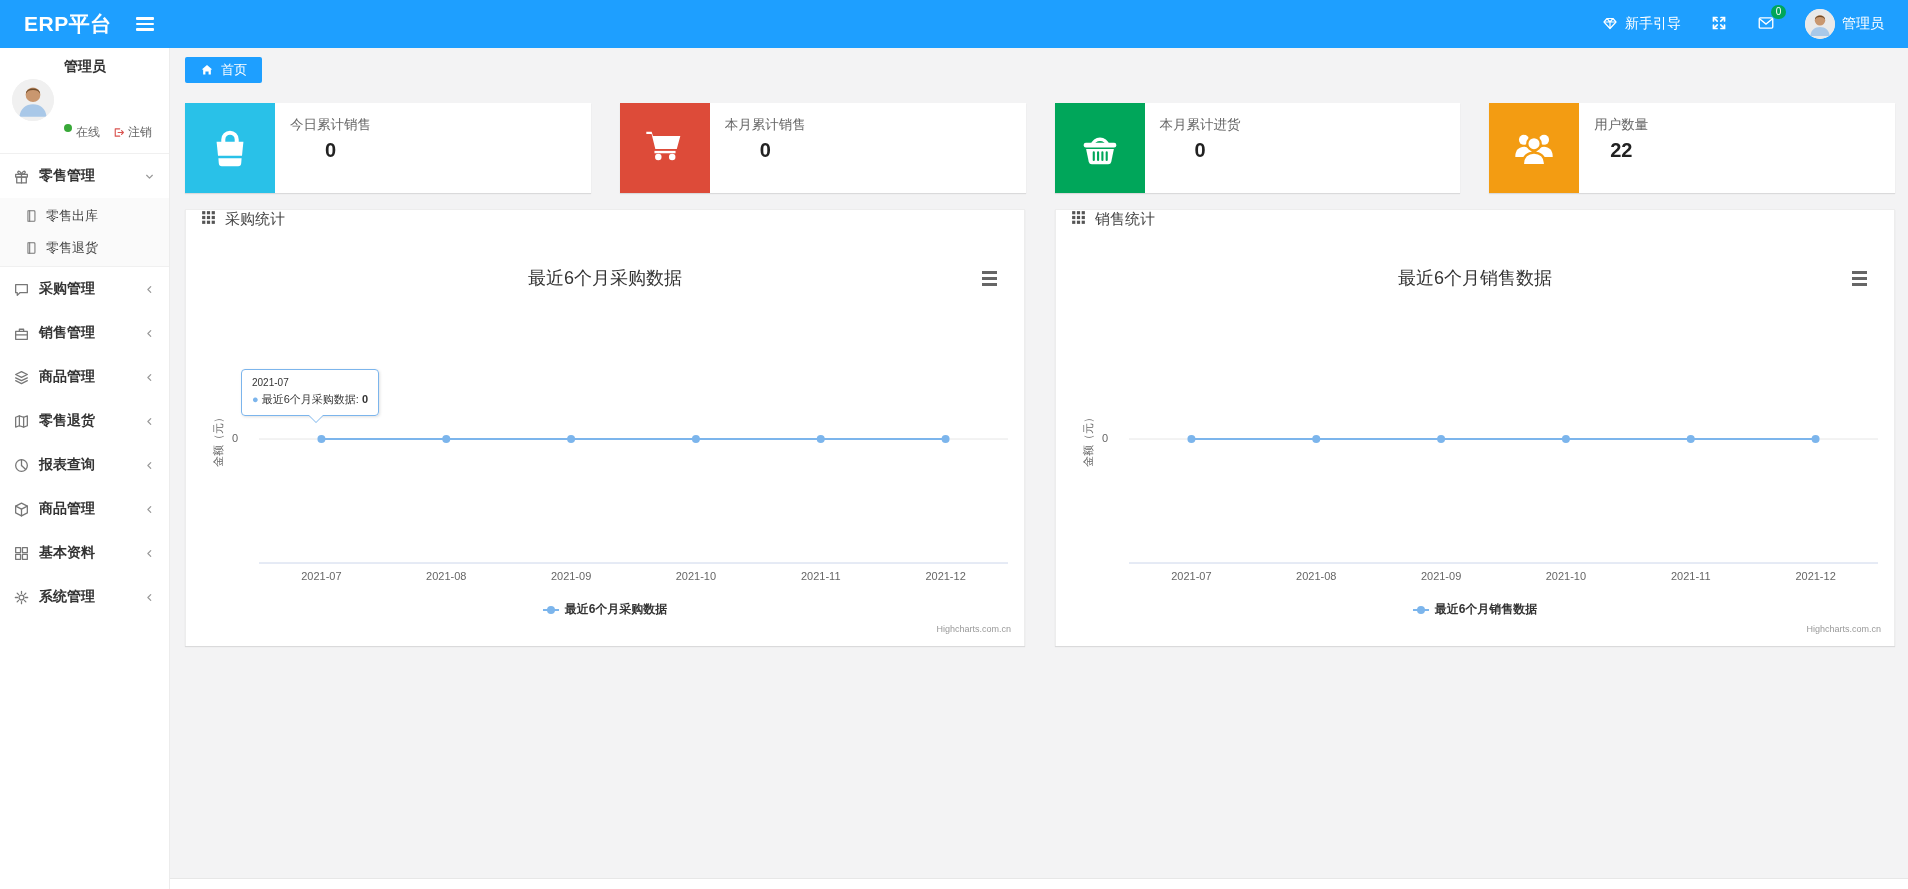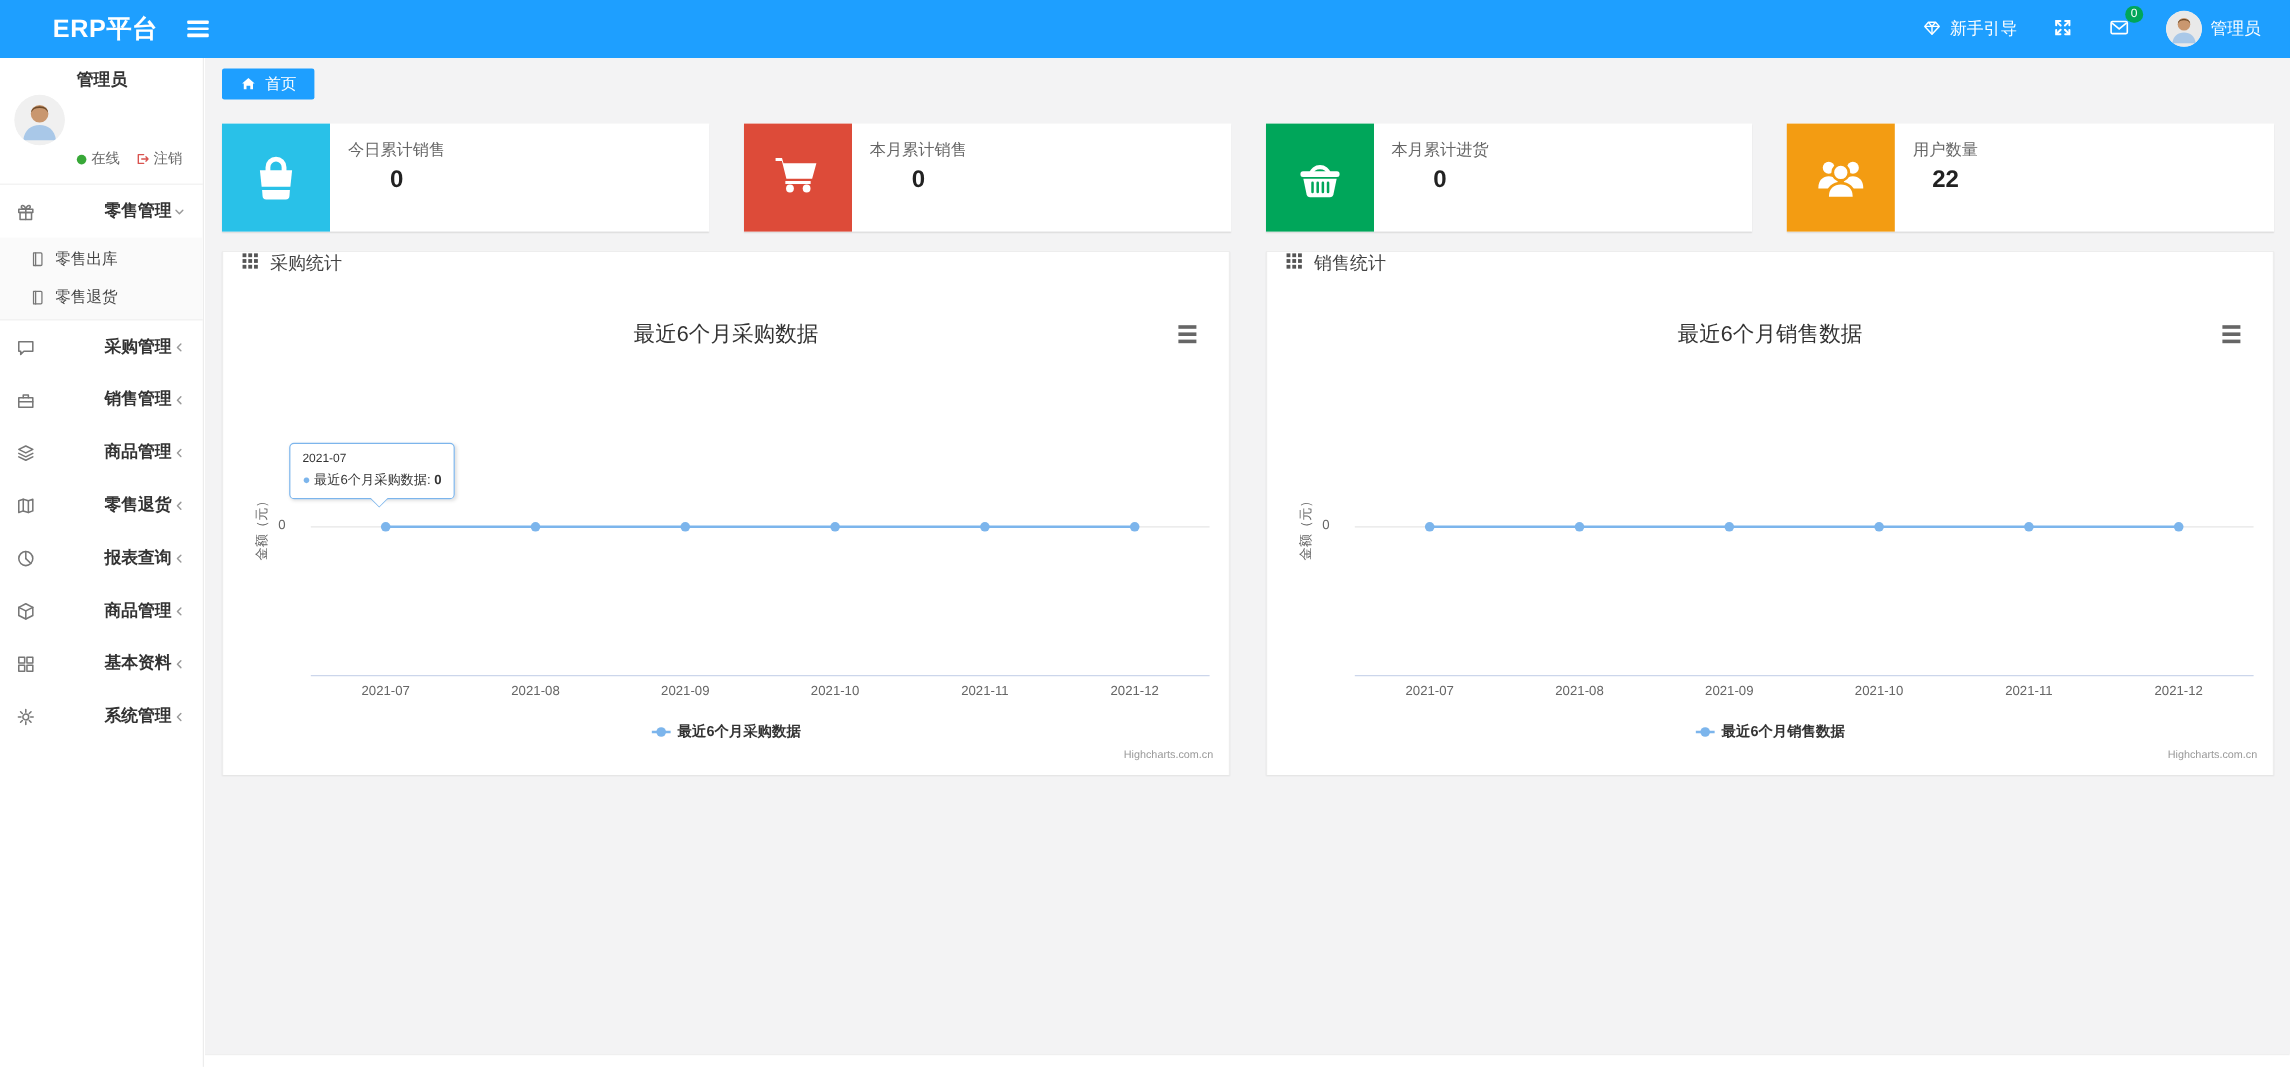--- a/index.html
+++ b/index.html
@@ -2,43 +2,43 @@
 <html><head>
 <meta charset="utf-8">
 <style>
   * { box-sizing: border-box; }
   html,body { margin:0; padding:0; width:1908px; height:889px; overflow:hidden;
     font-family:"Liberation Sans","DejaVu Sans",sans-serif; background:#f3f3f4; }
 
   
   .navbar { position:fixed; top:0; left:0; right:0; height:48px; background:#1E9FFF;
     display:flex; align-items:center; color:#fff; z-index:50; }
-  .brand { font-size:21px; font-weight:bold; padding:0 18px 0 44px; letter-spacing:.5px; cursor:pointer; }
+  .brand { font-size:21px; font-weight:bold; padding:0 18px 0 24px; letter-spacing:.5px; cursor:pointer; }
   .burger { display:flex; flex-direction:column; gap:3px; cursor:pointer; padding:6px; }
   .burger span { width:18px; height:2.5px; background:#fff; border-radius:1px; }
   .nav-right { margin-left:auto; display:flex; align-items:center; gap:30px; padding-right:24px; font-size:14px; }
   .nav-item { display:flex; align-items:center; gap:7px; cursor:pointer; position:relative; }
   .badge { position:absolute; top:-9px; right:-11px; background:#00a65a; color:#fff; font-size:10px;
     line-height:14px; min-width:15px; text-align:center; border-radius:8px; padding:0 3px; }
   .avatar-sm { width:30px; height:30px; border-radius:50%; overflow:hidden; background:#f4f4f4; }
 
   
   .sidebar { position:fixed; top:48px; left:0; bottom:0; width:170px; background:#fff;
     border-right:1px solid #ececec; z-index:40; }
   .user-panel { display:flex; align-items:center; gap:10px; padding:10px 12px 12px 12px; }
   .avatar-lg { width:42px; height:42px; border-radius:50%; overflow:hidden; background:#f0f0f0; flex:none; }
   .user-name { font-size:14px; color:#333; font-weight:600; margin-bottom:5px; }
-  .user-status { font-size:12px; color:#666; display:flex; align-items:center; gap:4px;margin-top:48px; }
+  .user-status { font-size:12px; color:#666; display:flex; align-items:flex-start; gap:4px;margin-top:48px; }
   .dot-online { width:8px; height:8px; border-radius:50%; background:#38a838; display:inline-block; }
   .logout { display:inline-flex; align-items:center; gap:3px; margin-left:8px; cursor:pointer; color:#666; }
   .menu { border-top:1px solid #f0f0f0; }
   .menu-item { height:44px; display:flex; align-items:center; padding:0 13px; font-size:14px;
     font-weight:600; color:#333; cursor:pointer; }
   .mi { width:17px; height:17px; margin-right:9px; flex:none; }
-  .mlabel { flex:1;text-align:right; }
+  .mlabel { flex:1; }
   .chev { width:13px; height:13px; flex:none; }
   .submenu { background:#fafafa; border-bottom:1px solid #f0f0f0; padding:2px 0; }
   .submenu-item { height:32px; display:flex; align-items:center; padding:0 13px 0 24px;
     font-size:13px; color:#444; cursor:pointer; }
   .submenu-item .mi { width:14px; height:14px; margin-right:8px; }
 
   
   .content { margin-left:170px; padding:9px 13px 0 15px; padding-top:57px; height:878px; position:relative; }
   .crumb { display:inline-flex; align-items:center; gap:7px; background:#1E9FFF; color:#fff;
     font-size:13px; height:26px; padding:0 15px; border-radius:2px; cursor:pointer; }

